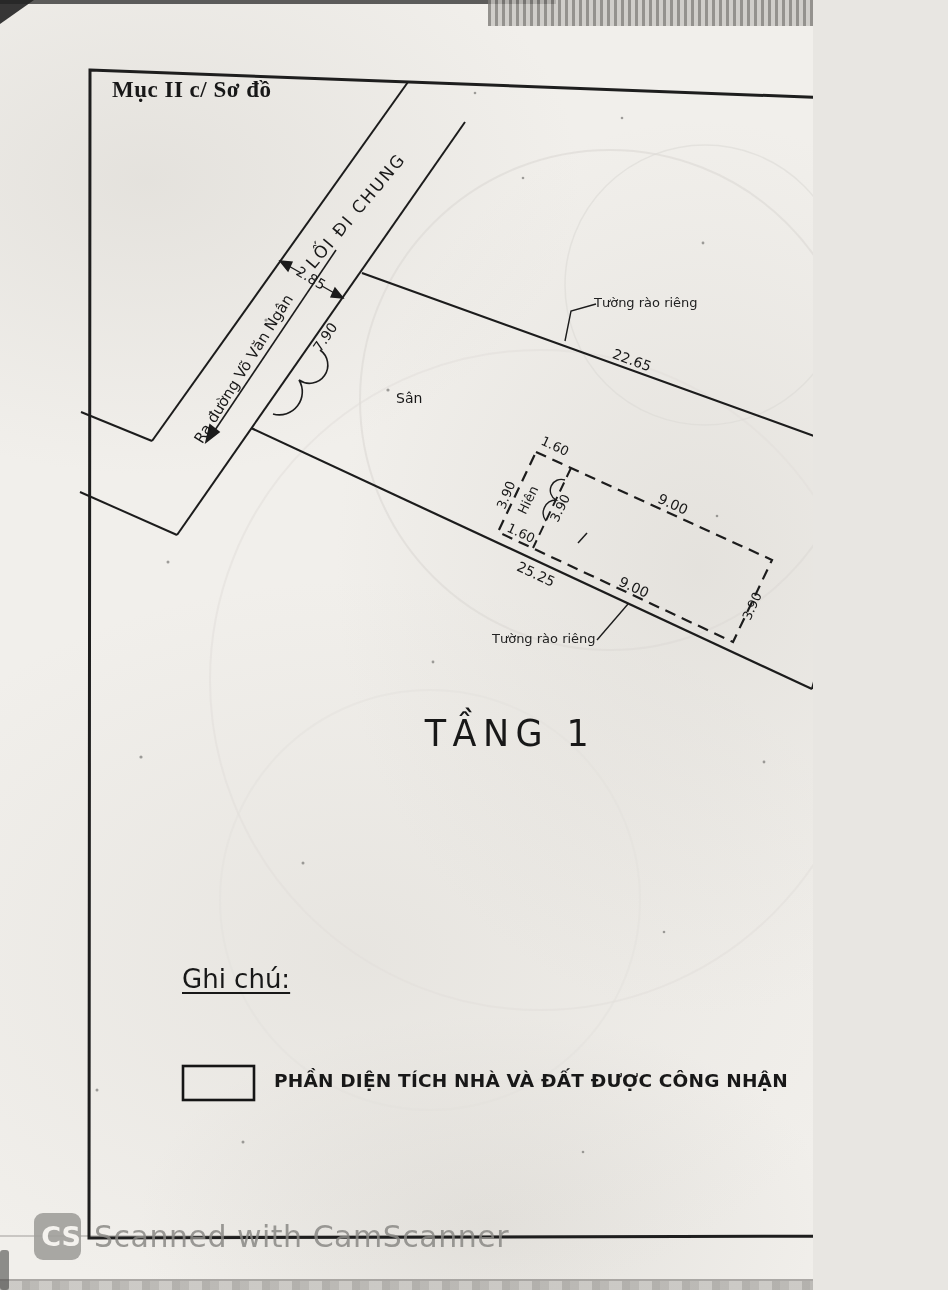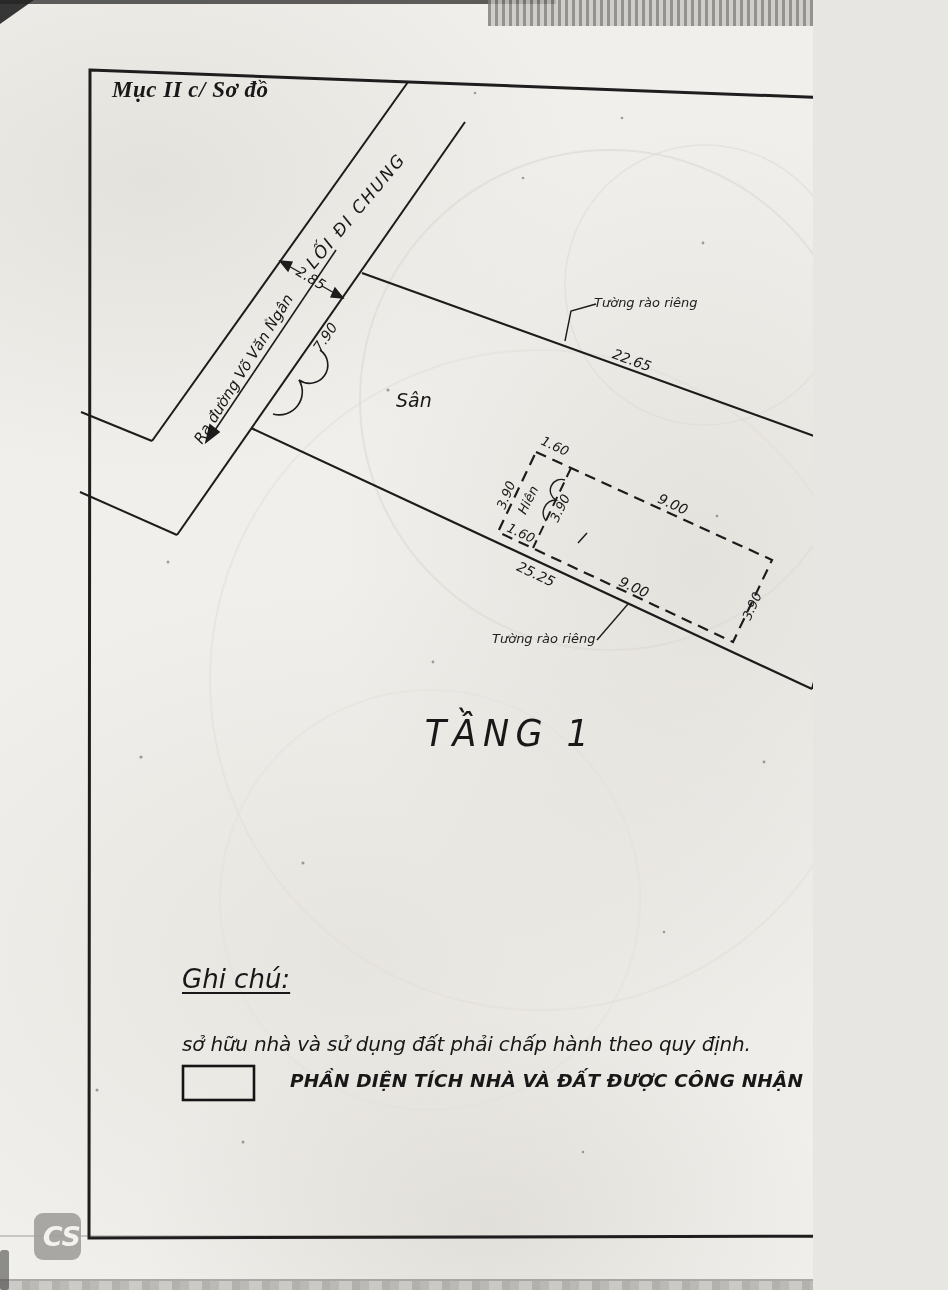--- a/index.html
+++ b/index.html
@@ -5,21 +5,21 @@
   html,body{margin:0;padding:0;}
   body{width:948px;height:1290px;overflow:hidden;background:#e8e6e2;}
   .paper{
     position:relative;width:813px;height:1290px;overflow:hidden;
     background:
       radial-gradient(ellipse 620px 420px at 18% 14%, rgba(213,210,204,.45), transparent 70%),
       radial-gradient(ellipse 520px 640px at 86% 44%, rgba(209,206,200,.40), transparent 70%),
       radial-gradient(ellipse 740px 520px at 44% 74%, rgba(215,212,206,.38), transparent 72%),
       radial-gradient(ellipse 500px 300px at 60% 95%, rgba(205,202,196,.40), transparent 70%),
       #f1efeb;
-    font-family:"DejaVu Sans", sans-serif;color:#1b1b1b;font-style:italic;
+    font-family:"DejaVu Sans", sans-serif;color:#1b1b1b;
   }
   .art{position:absolute;left:0;top:0;}
   .lbl{position:absolute;white-space:nowrap;line-height:1;color:#181818;}
   .ctr{transform:translate(-50%,-50%);}
   .title{font-family:"Liberation Serif", serif;font-weight:bold;font-size:23px;letter-spacing:.5px;}
   .dim{font-size:14px;}
   .dimsm{font-size:13px;}
   .fence{font-size:13px;color:#222;text-align:right;}
   .floor{font-size:38px;letter-spacing:7px;}
   .compassB{font-size:35px;font-weight:bold;}
@@ -143,21 +143,21 @@
   <div class="lbl title" style="left:112px;top:78px;">Mục II c/ Sơ đồ</div>
 
   <div class="lbl ctr" style="left:356px;top:211px;font-size:17px;letter-spacing:2px;transform:translate(-50%,-50%) rotate(-50deg);">LỐI ĐI CHUNG</div>
 
   <div class="lbl ctr" style="left:244px;top:369px;font-size:15px;transform:translate(-50%,-50%) rotate(-58deg);">Ra đường Võ Văn Ngân</div>
 
   <div class="lbl ctr dim" style="left:311px;top:278px;transform:translate(-50%,-50%) rotate(31deg);">2.85</div>
 
   <div class="lbl ctr dim" style="left:325px;top:337px;transform:translate(-50%,-50%) rotate(-56deg);">7.90</div>
 
-  <div class="lbl" style="left:396px;top:391px;font-size:19px;">Sân</div>
+  <div class="lbl" style="left:396px;top:391px;font-size:14px;">Sân</div>
 
   <div class="lbl fence" style="left:594px;top:296px;">Tường rào riêng</div>
 
   <div class="lbl ctr dim" style="left:632px;top:360px;transform:translate(-50%,-50%) rotate(20deg);">22.65</div>
 
   <div class="lbl ctr dimsm" style="left:555px;top:446px;transform:translate(-50%,-50%) rotate(25deg);">1.60</div>
 
   <div class="lbl ctr dimsm" style="left:506px;top:495px;transform:translate(-50%,-50%) rotate(-68deg);">3.90</div>
 
   <div class="lbl ctr dimsm" style="left:528px;top:500px;transform:translate(-50%,-50%) rotate(-64deg);">Hiên</div>
@@ -180,21 +180,21 @@
 
   <div class="lbl ctr dim" style="left:842px;top:566px;transform:translate(-50%,-50%) rotate(-73deg);">10.55</div>
 
   <div class="lbl fence" style="left:864px;top:659px;">Tường rào mượn</div>
 
   <div class="lbl ctr floor" style="left:510px;top:733px;transform:translate(-50%,-50%) scaleX(.92);">TẦNG 1</div>
 
   <div class="lbl ctr compassB" style="left:919px;top:233px;">B</div>
 
   <div class="lbl notehead" style="left:182px;top:966px;">Ghi chú:</div>
-  <div class="lbl noteline" style="left:182px;top:1034px;">sở hữu nhà và sử dụng đất phải chấp hành theo quy định.</div>
-
-  <div class="lbl legendtxt" style="left:290px;top:1072px;">PHẦN DIỆN TÍCH NHÀ VÀ ĐẤT ĐƯỢC CÔNG NHẬN</div>
+
+  <div class="lbl legendtxt" style="left:274px;top:1072px;">PHẦN DIỆN TÍCH NHÀ VÀ ĐẤT ĐƯỢC CÔNG NHẬN</div>
 
   <div class="wm-logo">
       <span>CS</span>
     </div>
+  <div class="lbl wm-text" style="left:94px;top:1222px;">Scanned with CamScanner</div>
 
 </div>
 
 </body></html>

